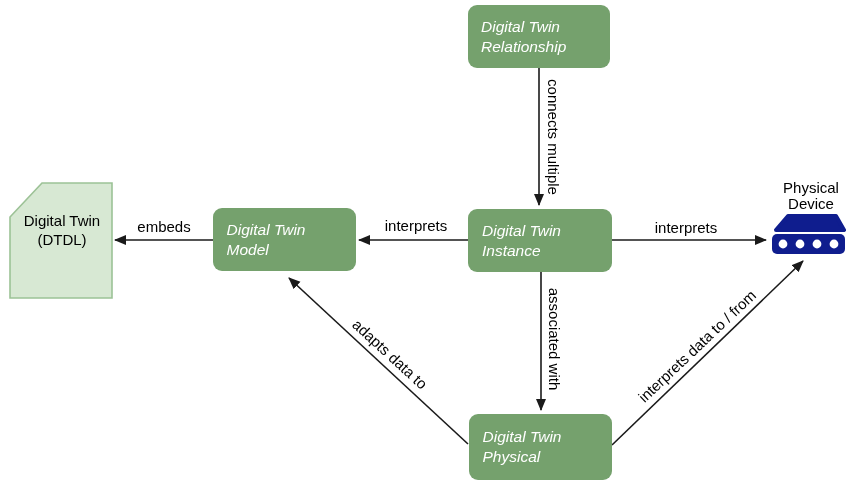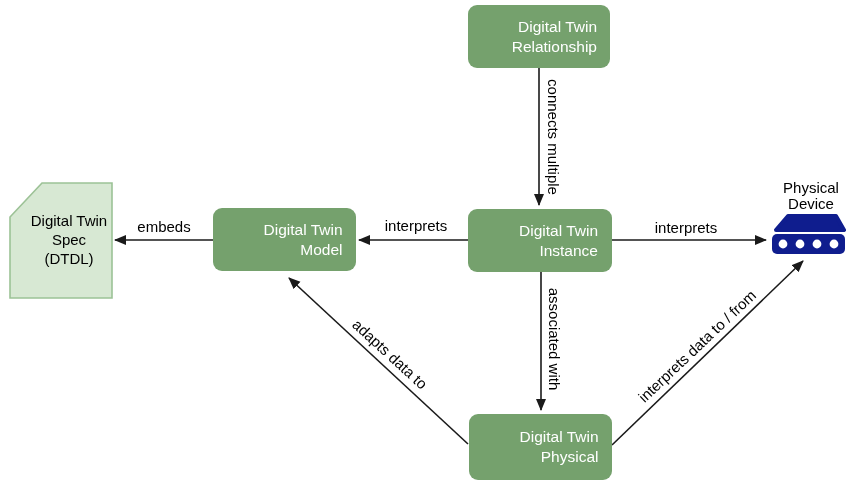--- a/index.html
+++ b/index.html
@@ -49,30 +49,31 @@
   .node {
     position: absolute;
     background: var(--node-green, #75a16d);
     border-radius: 9px;
     color: var(--node-text, #ffffff);
     font-size: 15.5px;
     line-height: 1.26;
     display: flex;
     align-items: center;
     justify-content: center;
-    text-align: right;
+    text-align: left;
+    font-style: italic;
   }
   .node > span { display: block; width: 116px; }
   .node-relationship { left: 468px; top: 5px;   width: 142px; height: 63px; }
   .node-model        { left: 213px; top: 208px; width: 143px; height: 63px; }
   .node-instance     { left: 468px; top: 209px; width: 144px; height: 63px; }
   .node-adapter      { left: 469px; top: 414px; width: 143px; height: 66px; }
   .spec-text {
     position: absolute;
-    left: 20px;
+    left: 13px;
     top: 211px;
     width: 98px;
     color: var(--label-text, #000000);
     font-size: 15px;
     line-height: 19px;
     text-align: center;
   }
   .device-label {
     position: absolute;
     left: 766px;
@@ -138,21 +139,20 @@
   </div>
   <div class="node node-instance">
     <span>Digital Twin Instance</span>
   </div>
   <div class="node node-adapter">
     <span>Digital Twin Physical</span>
   </div>
 
   <div class="spec-text">
     <div>Digital Twin</div>
-    <div>Spec</div>
     <div>(DTDL)</div>
   </div>
 
   <div class="device-label">
     <div>Physical</div>
     <div>Device</div>
   </div>
 
   <div class="edge-label lbl-connects">connects multiple</div>
   <div class="edge-label lbl-implements">interprets</div>

